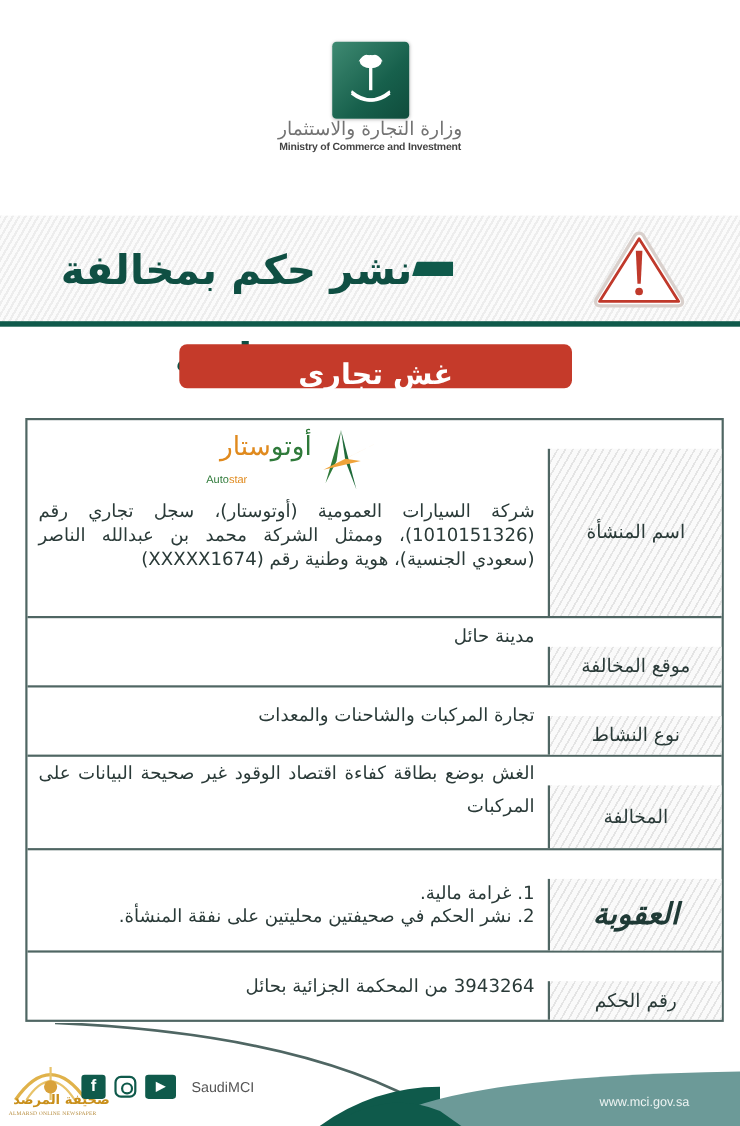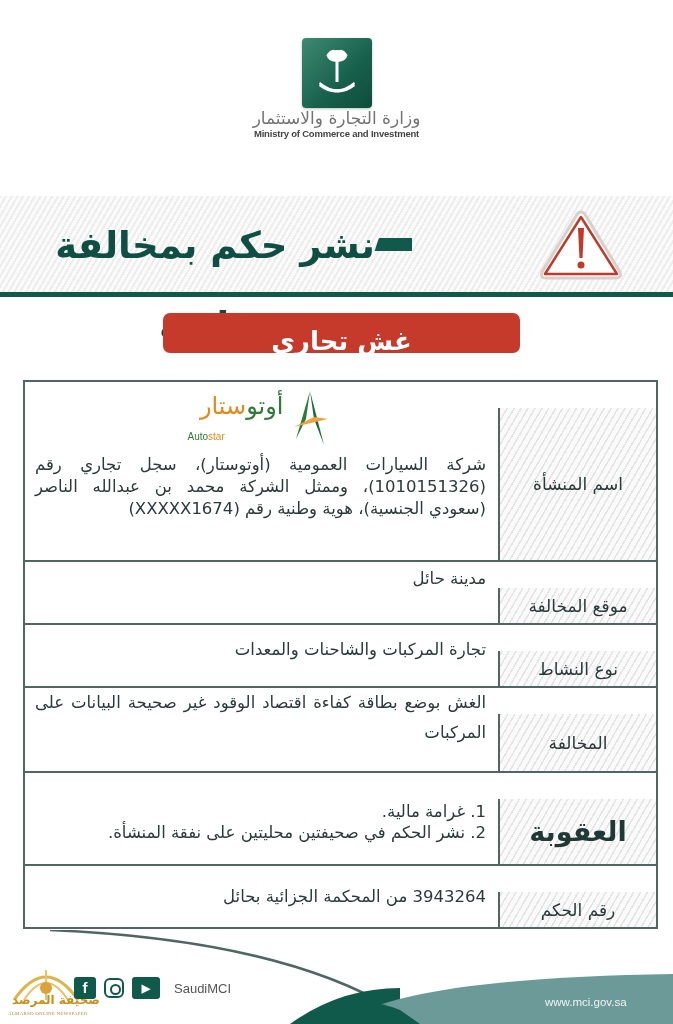--- a/index.html
+++ b/index.html
@@ -28,21 +28,21 @@
     text-align: center; line-height: 56px; color: #fff; font-size: 26px; font-weight: bold; direction: rtl; }
 
   
   .table { position: absolute; left: 23px; top: 380px; width: 635px; border: 2px solid #4f6663; direction: rtl; }
   .row { display: flex; border-top: 2px solid #4f6663; }
   .row:first-child { border-top: none; }
   .cell-label { width: 158px; flex: 0 0 158px; border-left: 2px solid #4f6663;
     background: repeating-linear-gradient(-60deg, #e4e4e4 0 1.5px, #fafafa 1.5px 6px);
     display: flex; align-items: center; justify-content: center; font-size: 17px; color: #2a3a38; text-align: center; margin-top: 26px; }
   .cell-value { flex: 1; padding: 6px 12px 6px 10px; font-size: 16.5px; font-weight: normal; color: #2a3a38; line-height: 22px; text-align: justify; }
-  .label-big { font-size: 27px; font-weight: bold; color: #1f3a36; }
+  .label-big { font-size: 27px; font-weight: bold; color: #1f3a36; font-style: italic; }
 
   .r1 { height: 178px; }
   .r2 { height: 63px; }
   .r3 { height: 63px; }
   .r4 { height: 85px; }
   .r5 { height: 93px; }
   .r6 { height: 63px; }
   .r2 .cell-value, .r3 .cell-value, .r6 .cell-value { display: flex; align-items: center; }
   .r2 .cell-value { align-items: flex-start; }
   .r3 .cell-value { align-items: flex-start; padding-top: 14px; }

